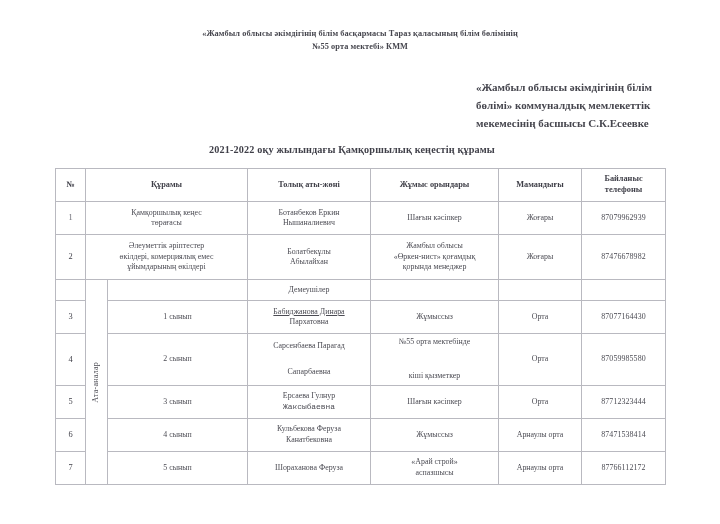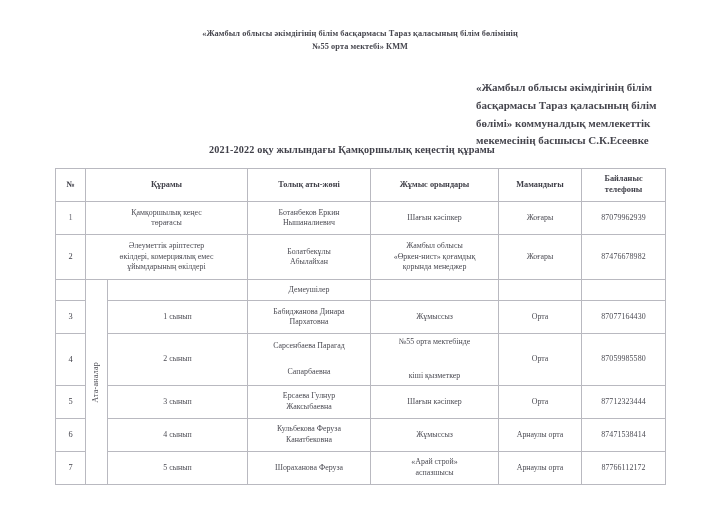--- a/index.html
+++ b/index.html
@@ -155,21 +155,20 @@
 
 <div class="page">
 
   <div class="letterhead">
     <span class="ln">«Жамбыл облысы  әкімдігінің білім басқармасы Тараз қаласының  білім бөлімінің</span>
     <span class="ln">№55 орта мектебі» КММ</span>
   </div>
 
   <div class="addressee">
     <span class="ln">«Жамбыл облысы  әкімдігінің білім</span>
-    <span class="ln">басқармасы Тараз қаласының  білім</span>
     <span class="ln">бөлімі» коммуналдық мемлекеттік</span>
     <span class="ln">мекемесінің басшысы С.К.Есеевке</span>
   </div>
 
   <div class="doc-title">2021-2022 оқу жылындағы Қамқоршылық кеңестің құрамы</div>
 
   <div class="tbl-wrap">
     <table class="roster">
       <colgroup>
         <col class="c-no">
@@ -243,21 +242,21 @@
           <td class="sponsors"></td>
           <td class="sponsors"></td>
         </tr>
 
         <tr class="datarow">
           <td class="num">3</td>
           <td>
             <span style="display: block;">1 сынып</span>
           </td>
           <td>
-            <span style="display: block;">Бабиджанова Динара</span>
+            <span style="display: block; text-decoration: underline;">Бабиджанова Динара</span>
             <span style="display: block;">Пархатовна</span>
           </td>
           <td>
             <span style="display: block;">Жұмыссыз</span>
           </td>
           <td>Орта</td>
           <td class="phone">87077164430</td>
         </tr>
 
         <tr class="datarow">
@@ -277,21 +276,21 @@
           <td class="phone">87059985580</td>
         </tr>
 
         <tr class="datarow">
           <td class="num">5</td>
           <td>
             <span style="display: block;">3 сынып</span>
           </td>
           <td>
             <span style="display: block;">Ерсаева Гулнур</span>
-            <span style="display: block;">Жаксыбаевна</span>
+            <span style="display: block; font-family: Liberation Mono, monospace;">Жаксыбаевна</span>
           </td>
           <td>
             <span style="display: block;">Шағын кәсіпкер</span>
           </td>
           <td>Орта</td>
           <td class="phone">87712323444</td>
         </tr>
 
         <tr class="datarow">
           <td class="num">6</td>

